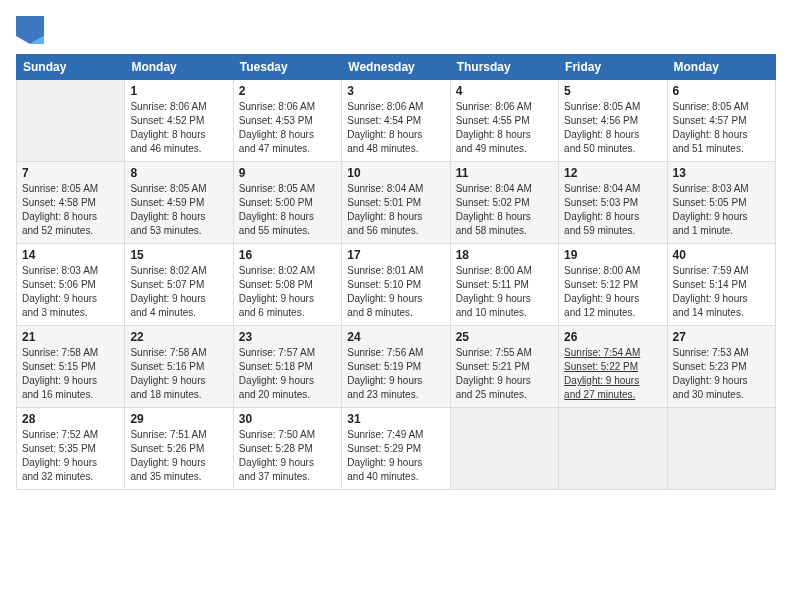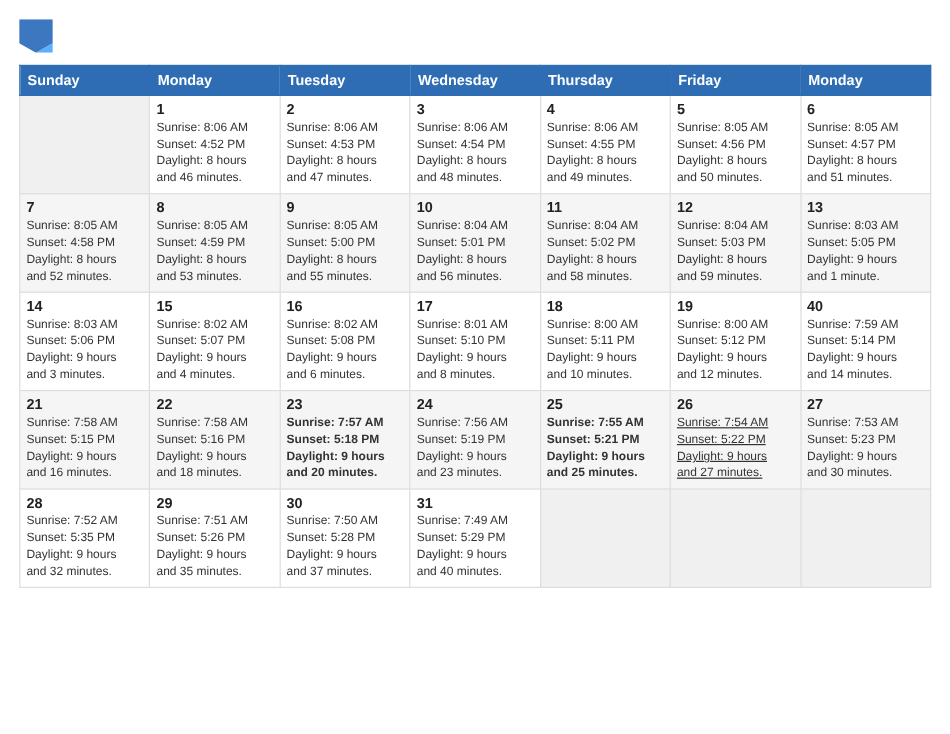--- a/index.html
+++ b/index.html
@@ -295,35 +295,35 @@
           </td>
           <td>
             <span class="day-number">22</span>
             <div class="day-info" style="white-space: pre-line;">Sunrise: 7:58 AM
 Sunset: 5:16 PM
 Daylight: 9 hours
 and 18 minutes.</div>
           </td>
           <td>
             <span class="day-number">23</span>
-            <div class="day-info" style="white-space: pre-line; font-weight: bold;">Sunrise: 7:57 AM
+            <div class="day-info" style="white-space: pre-line;">Sunrise: 7:57 AM
 Sunset: 5:18 PM
 Daylight: 9 hours
 and 20 minutes.</div>
           </td>
           <td>
             <span class="day-number">24</span>
             <div class="day-info" style="white-space: pre-line;">Sunrise: 7:56 AM
 Sunset: 5:19 PM
 Daylight: 9 hours
 and 23 minutes.</div>
           </td>
           <td>
             <span class="day-number">25</span>
-            <div class="day-info" style="white-space: pre-line; font-weight: bold;">Sunrise: 7:55 AM
+            <div class="day-info" style="white-space: pre-line;">Sunrise: 7:55 AM
 Sunset: 5:21 PM
 Daylight: 9 hours
 and 25 minutes.</div>
           </td>
           <td>
             <span class="day-number">26</span>
             <div class="day-info" style="white-space: pre-line; text-decoration: underline;">Sunrise: 7:54 AM
 Sunset: 5:22 PM
 Daylight: 9 hours
 and 27 minutes.</div>

